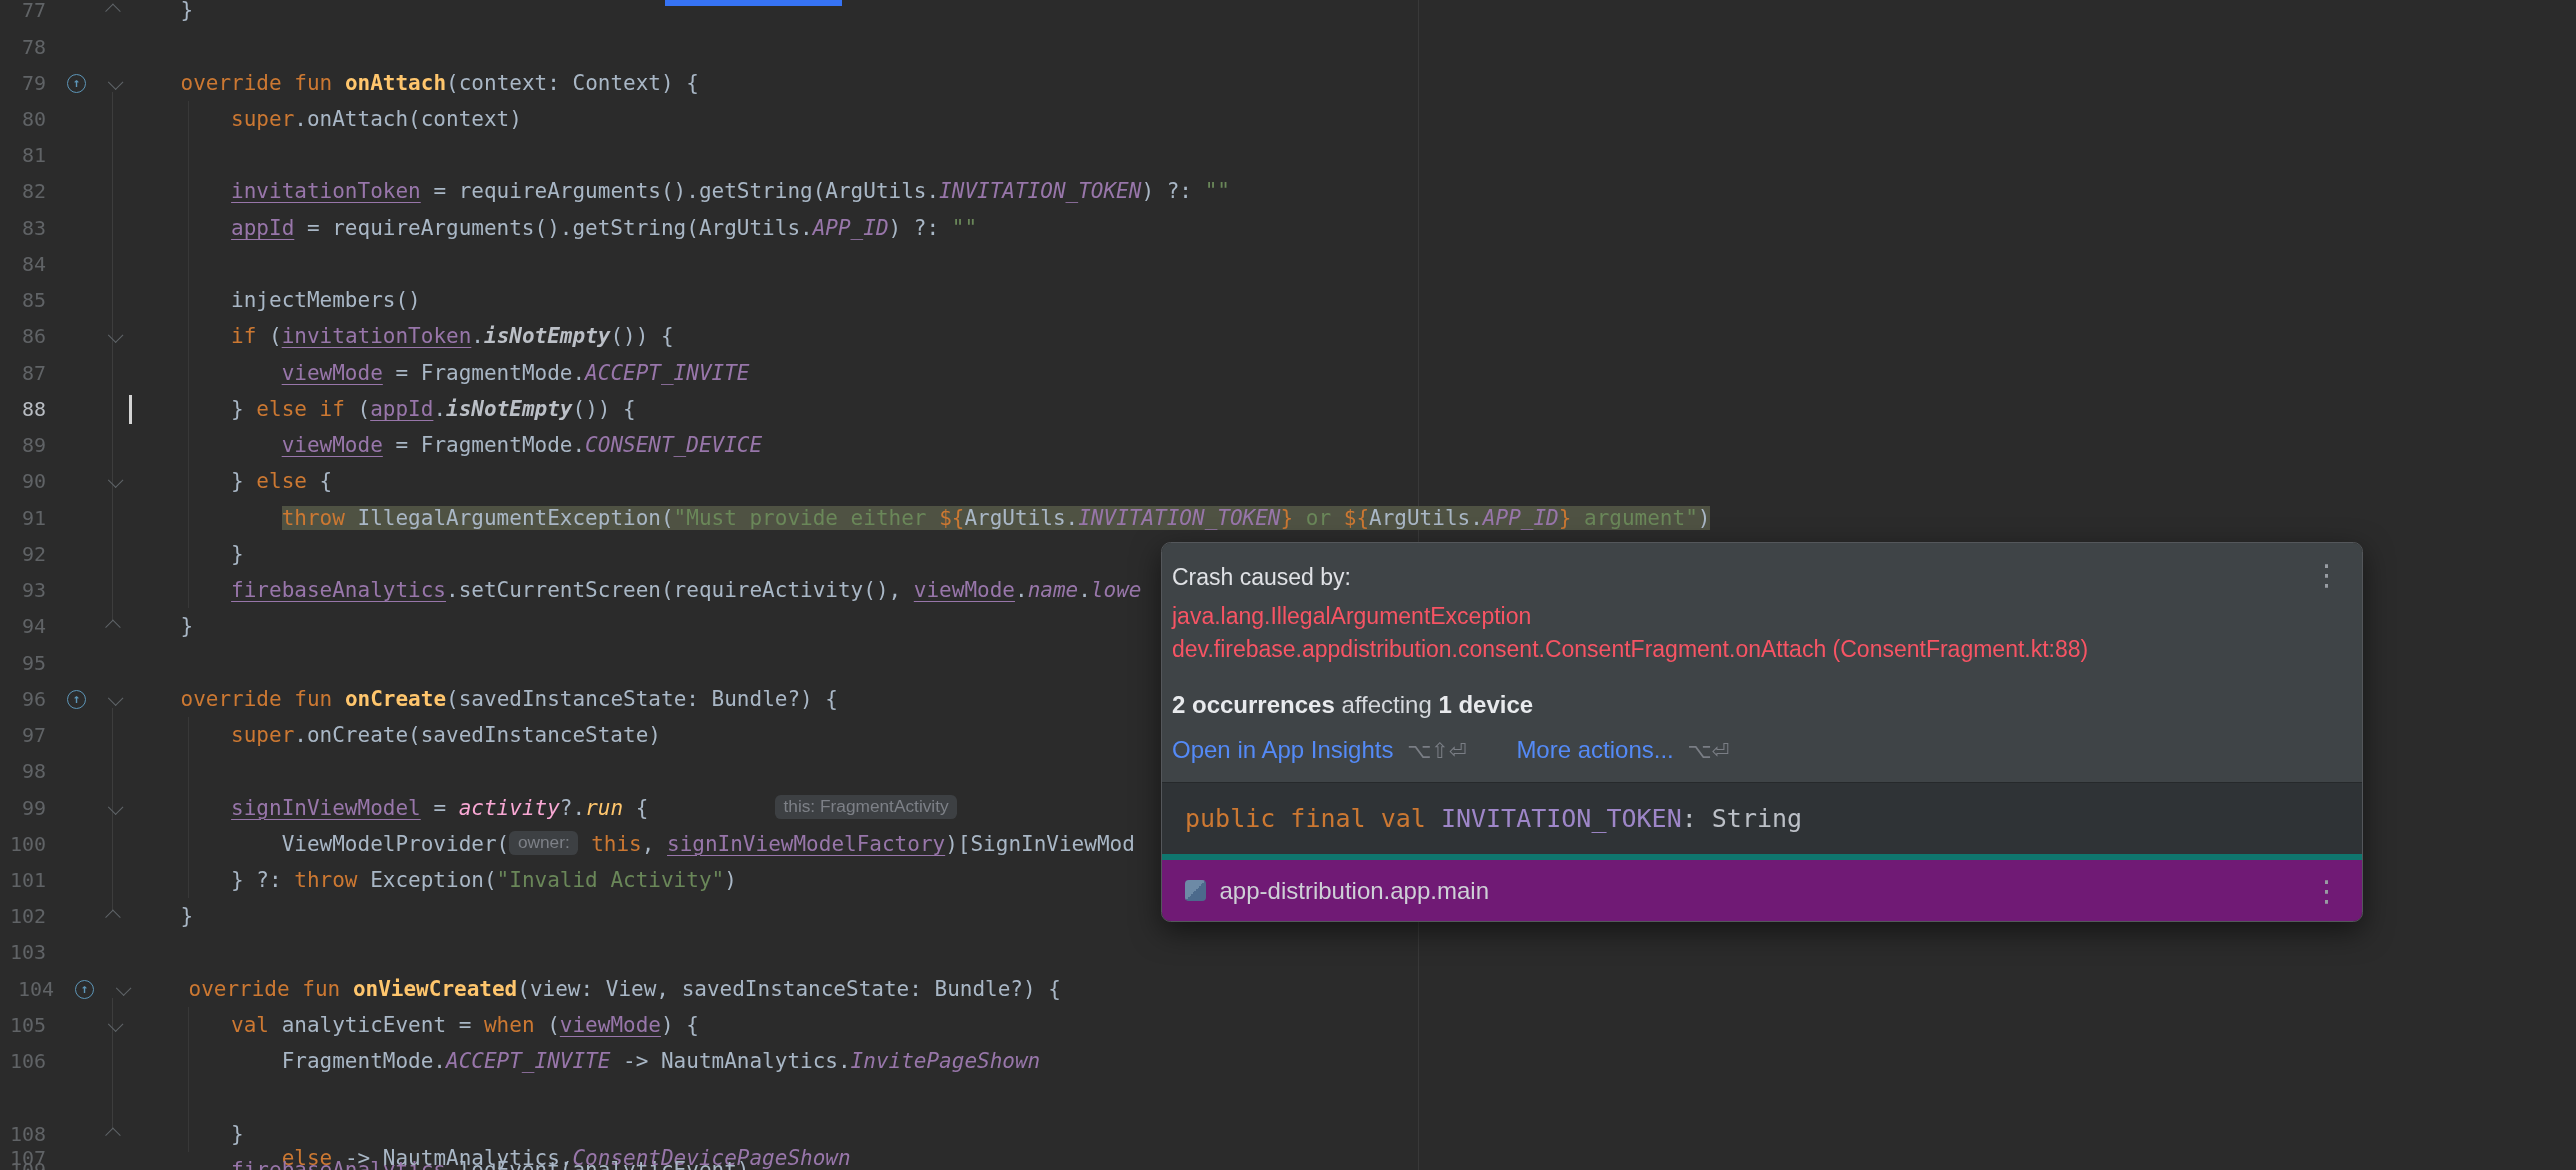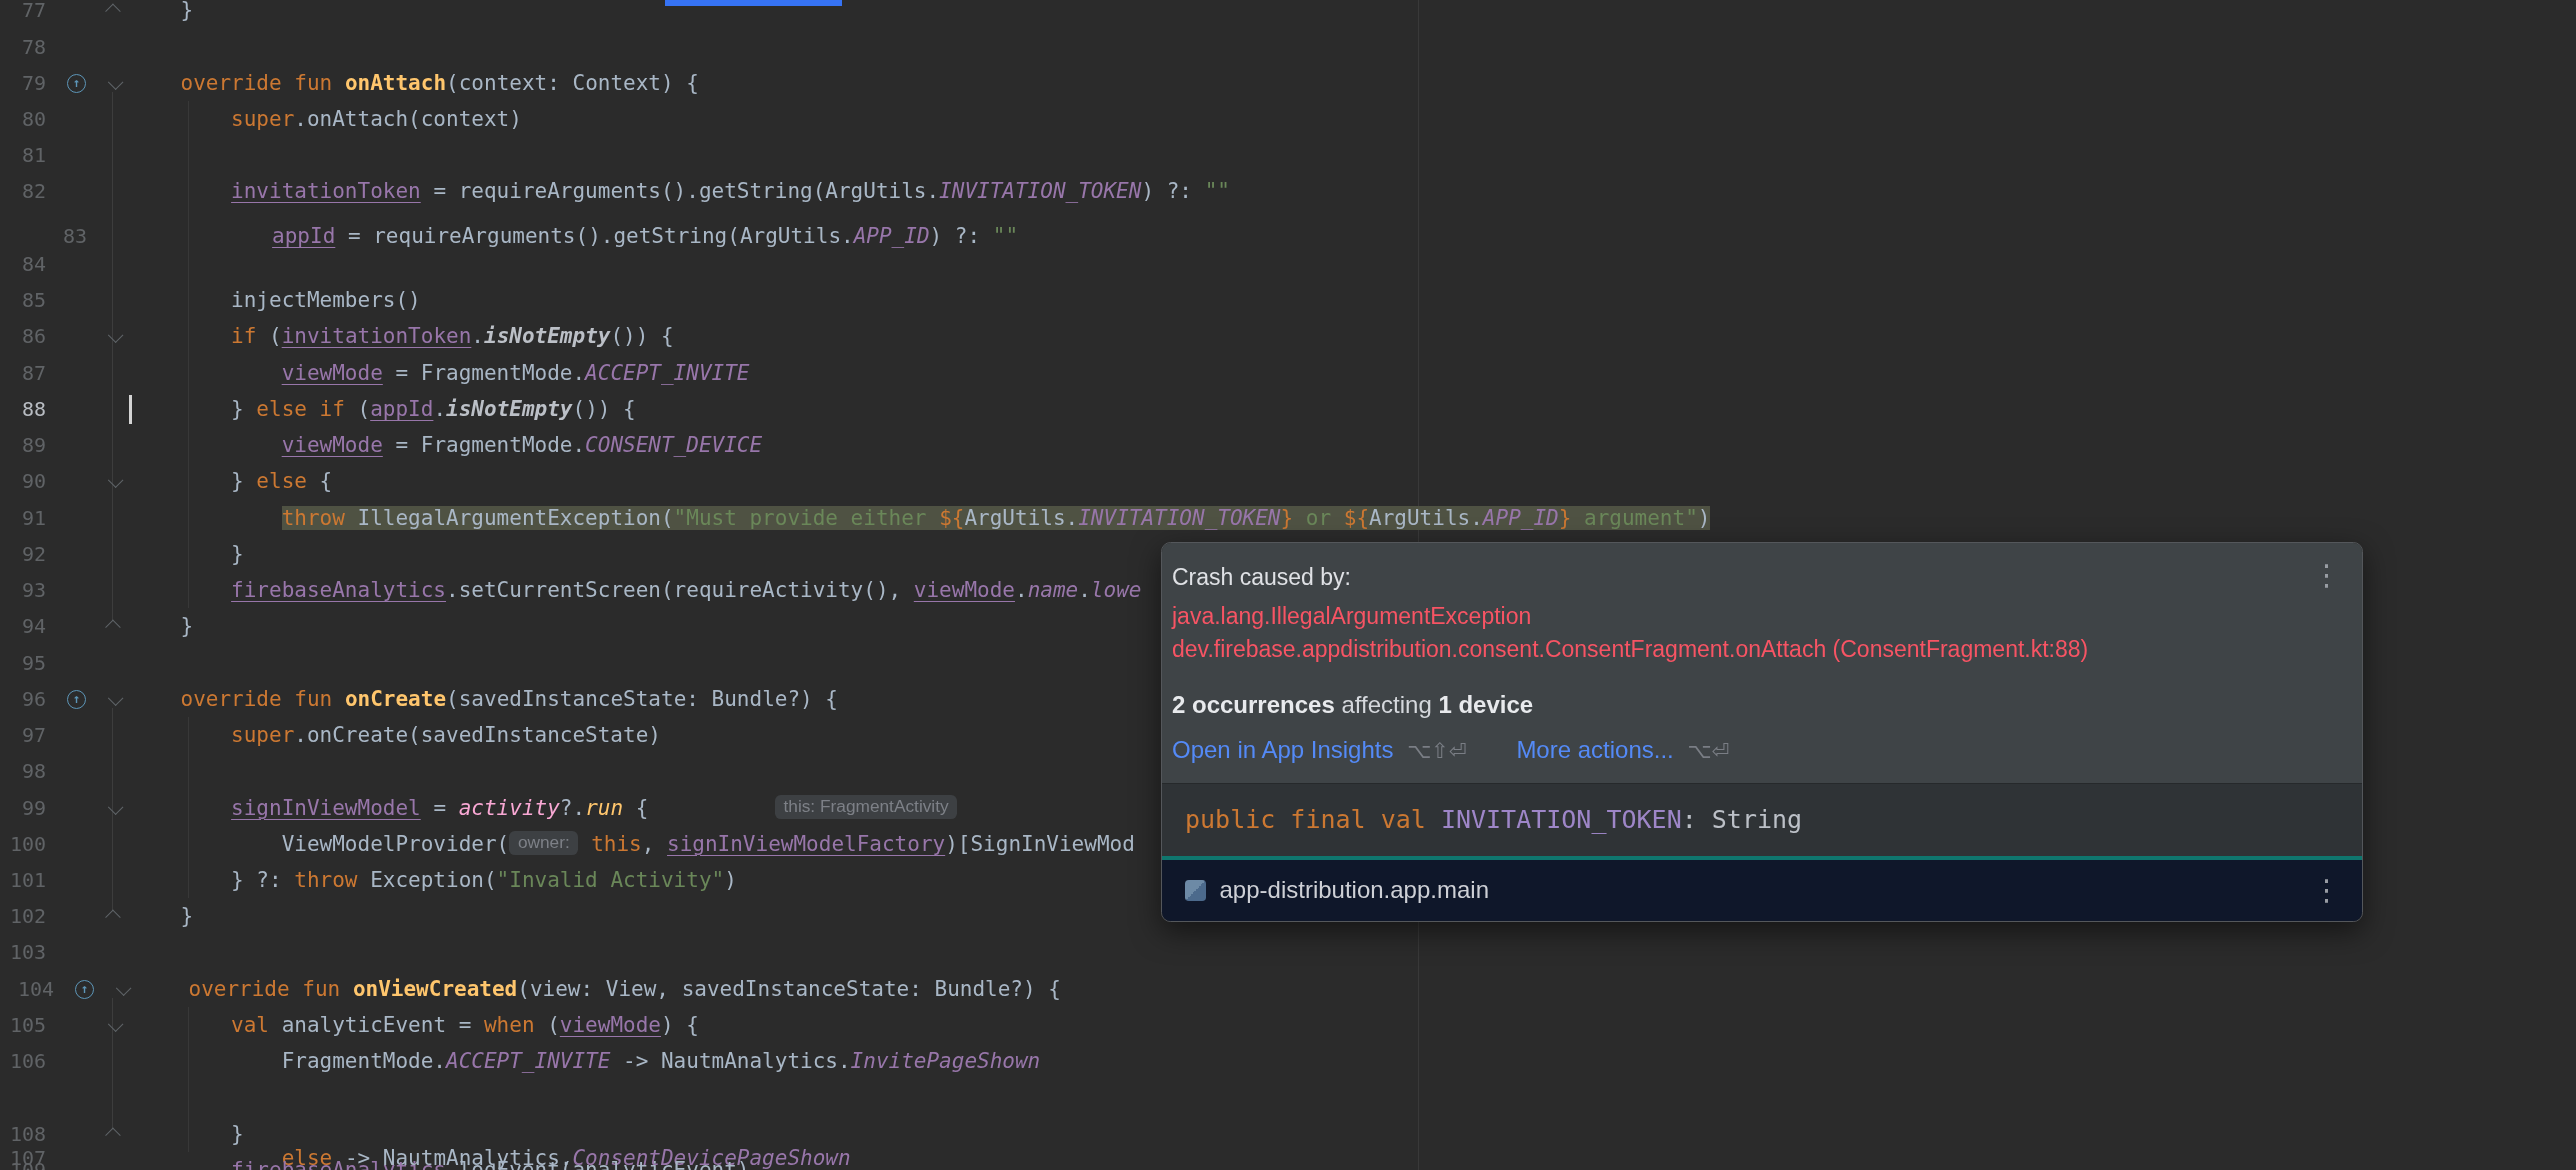--- a/index.html
+++ b/index.html
@@ -58,21 +58,21 @@
   .occ b{color:#e8eaed;}
   .links{margin-top:17.3px;font-size:24px;white-space:nowrap;}
   .link{color:#548af7;cursor:pointer;}
   .shortcut{color:#7a7e85;font-size:21px;margin-left:13.5px;font-family:"DejaVu Sans",sans-serif;}
   .link.more{margin-left:50px;}
   .popup-doc{height:73px;background:#2f3336;border-top:1px solid #26292b;display:flex;align-items:center;
              padding-left:23px;font-family:"DejaVu Sans Mono",monospace;font-size:25px;white-space:pre;}
   .popup-doc .kw{color:#cc7832;}
   .decl-name{color:#9e86c8;}
   .decl-type{color:#bcc0c7;}
-  .popup-module{height:62px;background:#0f172a;border-top:4px solid #0f766e;display:flex;align-items:center;
+  .popup-module{height:62px;background:#701a75;border-top:6px solid #0f766e;display:flex;align-items:center;
                 gap:13.5px;padding-left:23px;position:relative;}
   .popup-module .kebab{top:13.5px;}
   .module-icon{width:21px;height:21px;border-radius:3.8px;flex:0 0 auto;
                background:linear-gradient(135deg,#6d8aa6 0 50%,#4c6a8c 50% 100%);}
   .module-label{color:#ced0d6;font-size:24px;}
 </style>
 </head>
 <body>
 
 <div id="screen">
@@ -120,21 +120,21 @@
         <span class="slot icon-slot"></span>
         <span class="slot fold-slot"></span>
         <span class="code"></span>
       </div>
       <div class="row" style="top: 173px;">
         <span class="lnum">82</span>
         <span class="slot icon-slot"></span>
         <span class="slot fold-slot"></span>
         <span class="code"><span class="tok plain">    </span><span class="tok field">invitationToken</span><span class="tok plain"> = requireArguments().getString(ArgUtils.</span><span class="tok const">INVITATION_TOKEN</span><span class="tok plain">) ?: </span><span class="tok str">""</span></span>
       </div>
-      <div class="row" style="top: 218px; margin-left: 41px;">
+      <div class="row" style="top: 210px;">
         <span class="lnum">83</span>
         <span class="slot icon-slot"></span>
         <span class="slot fold-slot"></span>
         <span class="code"><span class="tok plain">    </span><span class="tok field">appId</span><span class="tok plain"> = requireArguments().getString(ArgUtils.</span><span class="tok const">APP_ID</span><span class="tok plain">) ?: </span><span class="tok str">""</span></span>
       </div>
       <div class="row" style="top: 246px;">
         <span class="lnum">84</span>
         <span class="slot icon-slot"></span>
         <span class="slot fold-slot"></span>
         <span class="code"></span>

